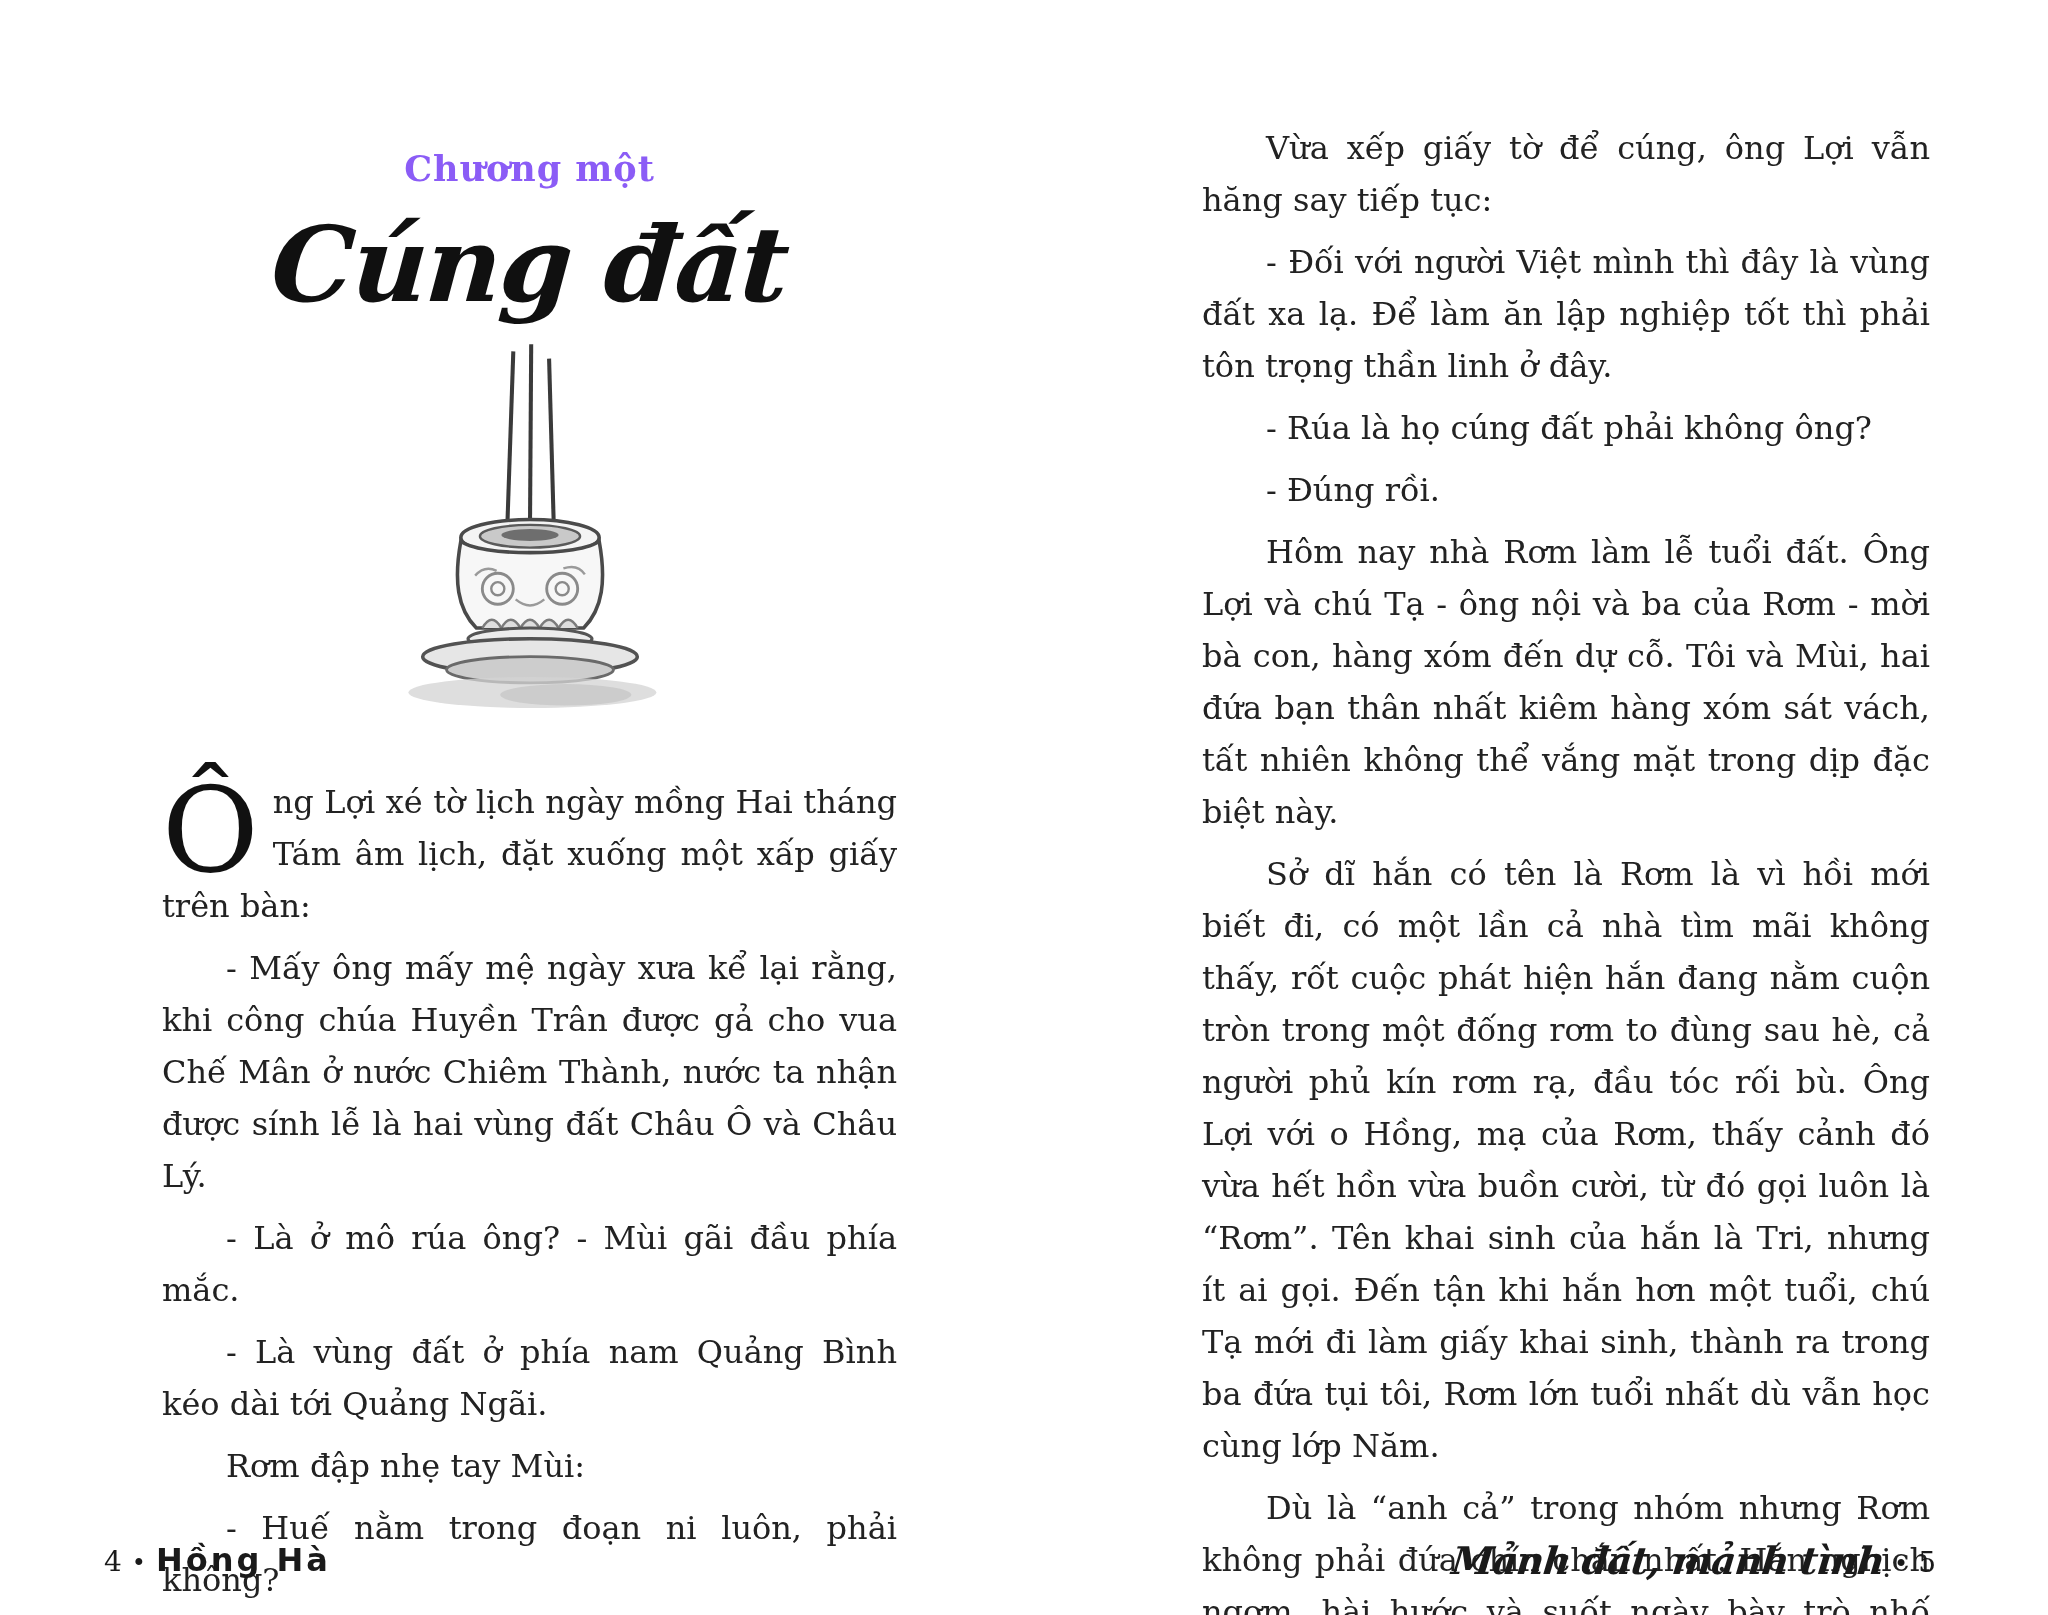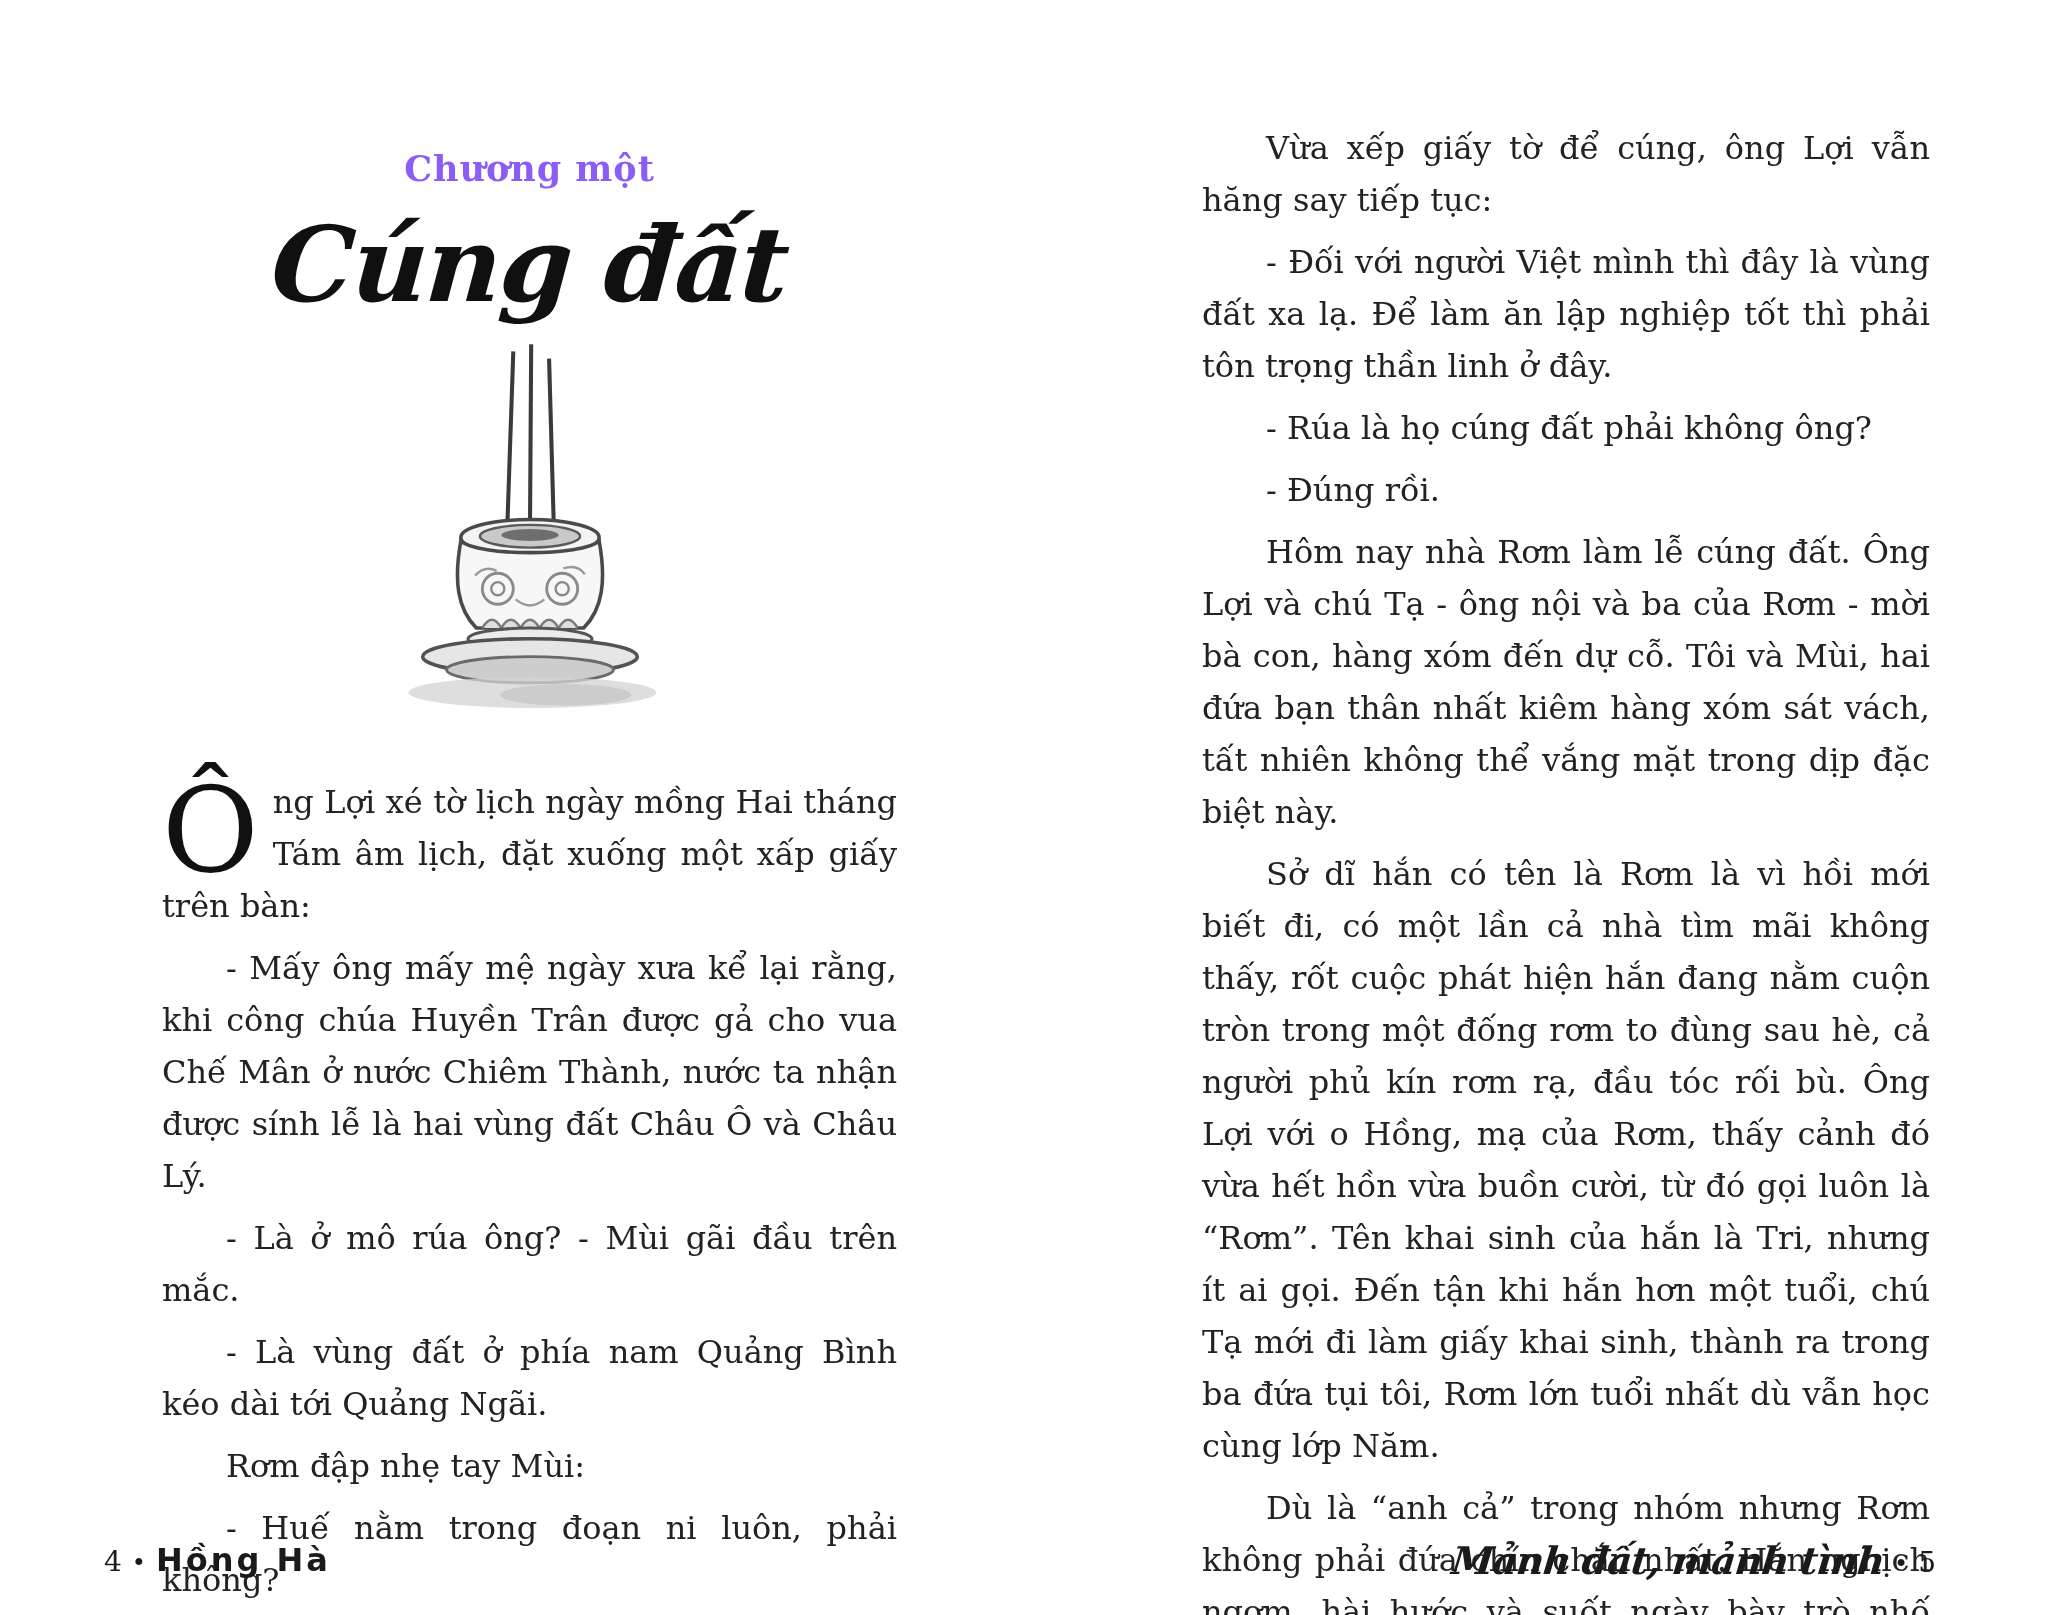--- a/index.html
+++ b/index.html
@@ -140,35 +140,35 @@
       <ellipse cx="132" cy="292" rx="104" ry="13" fill="#d3d3d3" opacity="0.75"></ellipse>
       <ellipse cx="160" cy="294" rx="55" ry="9" fill="#bdbdbd" opacity="0.55"></ellipse>
     </svg>
   </div>
 
   <div class="body-text">
     <p class="para no-indent">
       <span class="dropcap">Ô</span><span>ng Lợi xé tờ lịch ngày mồng Hai tháng Tám âm lịch, đặt xuống một xấp giấy trên bàn:</span>
     </p>
     <p class="para">- Mấy ông mấy mệ ngày xưa kể lại rằng, khi công chúa Huyền Trân được gả cho vua Chế Mân ở nước Chiêm Thành, nước ta nhận được sính lễ là hai vùng đất Châu Ô và Châu Lý.</p>
-    <p class="para">- Là ở mô rúa ông? - Mùi gãi đầu trên mắc.</p>
+    <p class="para">- Là ở mô rúa ông? - Mùi gãi đầu phía mắc.</p>
     <p class="para">- Là vùng đất ở phía nam Quảng Bình kéo dài tới Quảng Ngãi.</p>
     <p class="para">Rơm đập nhẹ tay Mùi:</p>
     <p class="para">- Huế nằm trong đoạn ni luôn, phải không?</p>
     <p class="para">- Ù. - Mùi đặt tay lên miệng ra hiệu im lặng.</p>
   </div>
 </div>
 
 <div class="page-col page-right">
   <div class="body-text" style="margin-top:0;">
     <p class="para">Vừa xếp giấy tờ để cúng, ông Lợi vẫn hăng say tiếp tục:</p>
     <p class="para">- Đối với người Việt mình thì đây là vùng đất xa lạ. Để làm ăn lập nghiệp tốt thì phải tôn trọng thần linh ở đây.</p>
     <p class="para">- Rúa là họ cúng đất phải không ông?</p>
     <p class="para">- Đúng rồi.</p>
-    <p class="para">Hôm nay nhà Rơm làm lễ cúng đất. Ông Lợi và chú Tạ - ông nội và ba của Rơm - mời bà con, hàng xóm đến dự cỗ. Tôi và Mùi, hai đứa bạn thân nhất kiêm hàng xóm sát vách, tất nhiên không thể vắng mặt trong dịp đặc biệt này.</p>
+    <p class="para">Hôm nay nhà Rơm làm lễ tuổi đất. Ông Lợi và chú Tạ - ông nội và ba của Rơm - mời bà con, hàng xóm đến dự cỗ. Tôi và Mùi, hai đứa bạn thân nhất kiêm hàng xóm sát vách, tất nhiên không thể vắng mặt trong dịp đặc biệt này.</p>
     <p class="para">Sở dĩ hắn có tên là Rơm là vì hồi mới biết đi, có một lần cả nhà tìm mãi không thấy, rốt cuộc phát hiện hắn đang nằm cuộn tròn trong một đống rơm to đùng sau hè, cả người phủ kín rơm rạ, đầu tóc rối bù. Ông Lợi với o Hồng, mạ của Rơm, thấy cảnh đó vừa hết hồn vừa buồn cười, từ đó gọi luôn là “Rơm”. Tên khai sinh của hắn là Tri, nhưng ít ai gọi. Đến tận khi hắn hơn một tuổi, chú Tạ mới đi làm giấy khai sinh, thành ra trong ba đứa tụi tôi, Rơm lớn tuổi nhất dù vẫn học cùng lớp Năm.</p>
     <p class="para">Dù là “anh cả” trong nhóm nhưng Rơm không phải đứa chín chắn nhất. Hắn nghịch ngợm, hài hước và suốt ngày bày trò nhố nhăng. Vì rong ruổi</p>
   </div>
 </div>
 
 <div class="footer-left">
   <span class="page-num">4</span><span class="footer-sep">•</span><span class="author">Hồng Hà</span>
 </div>
 
 <div class="footer-right">

